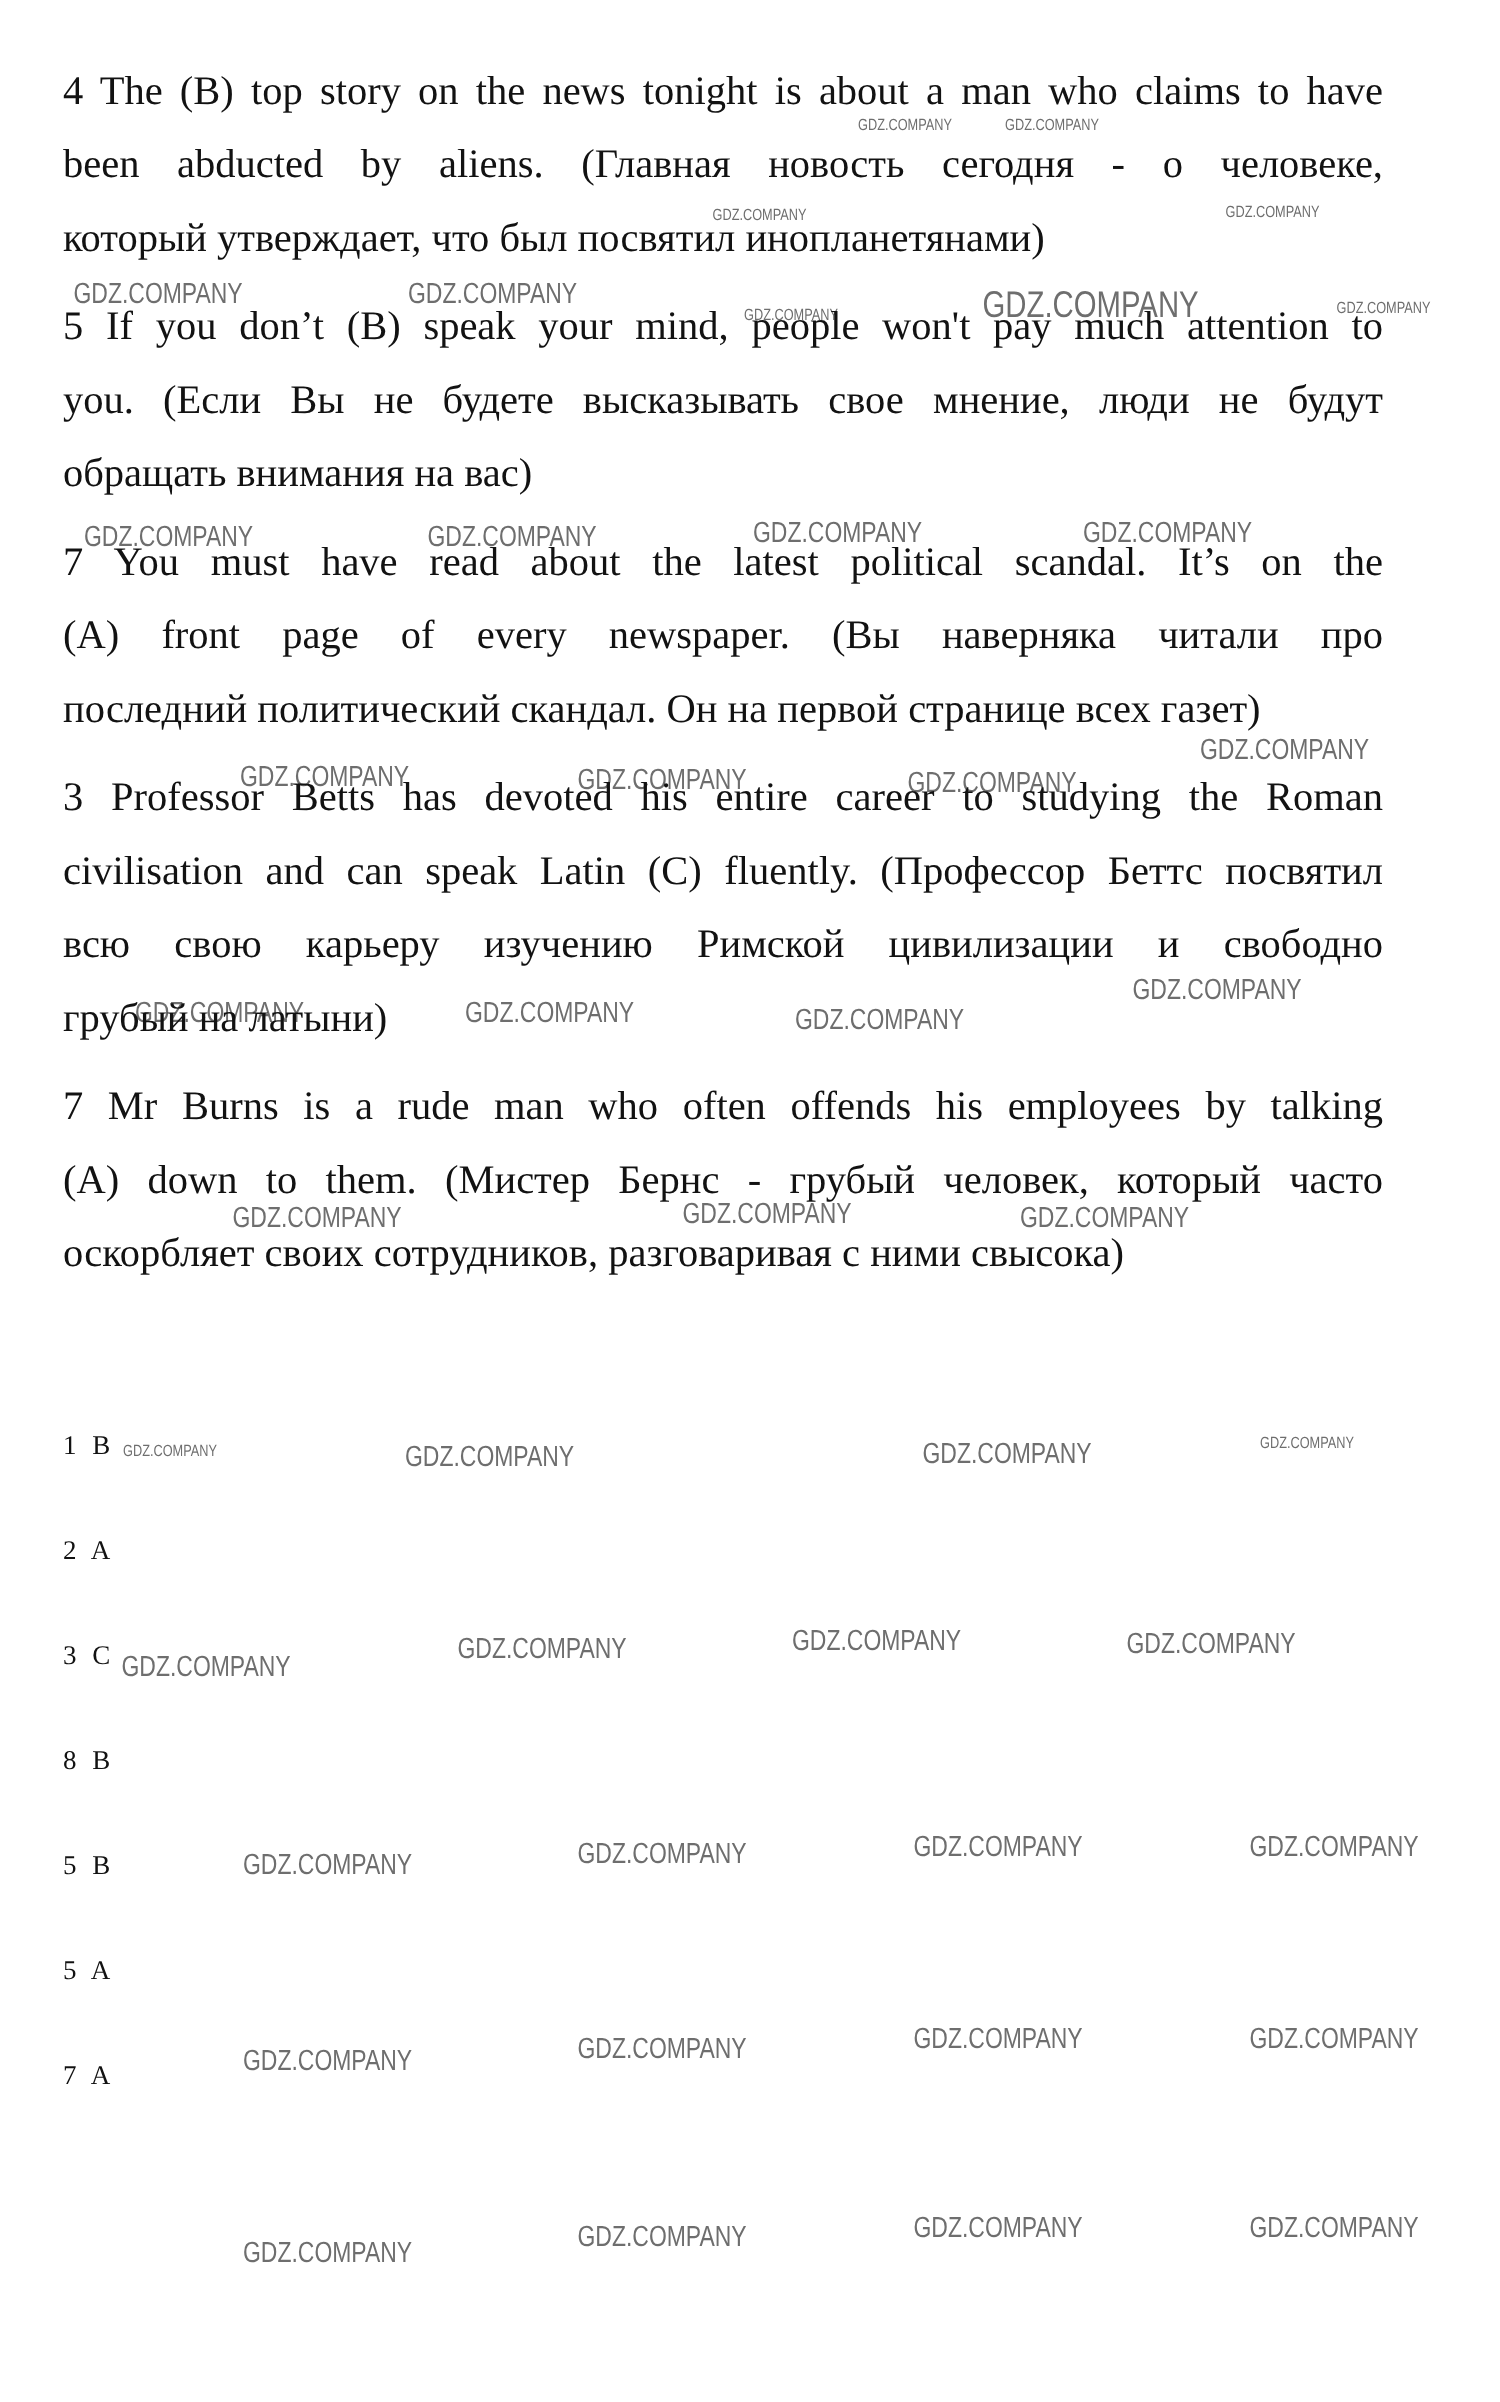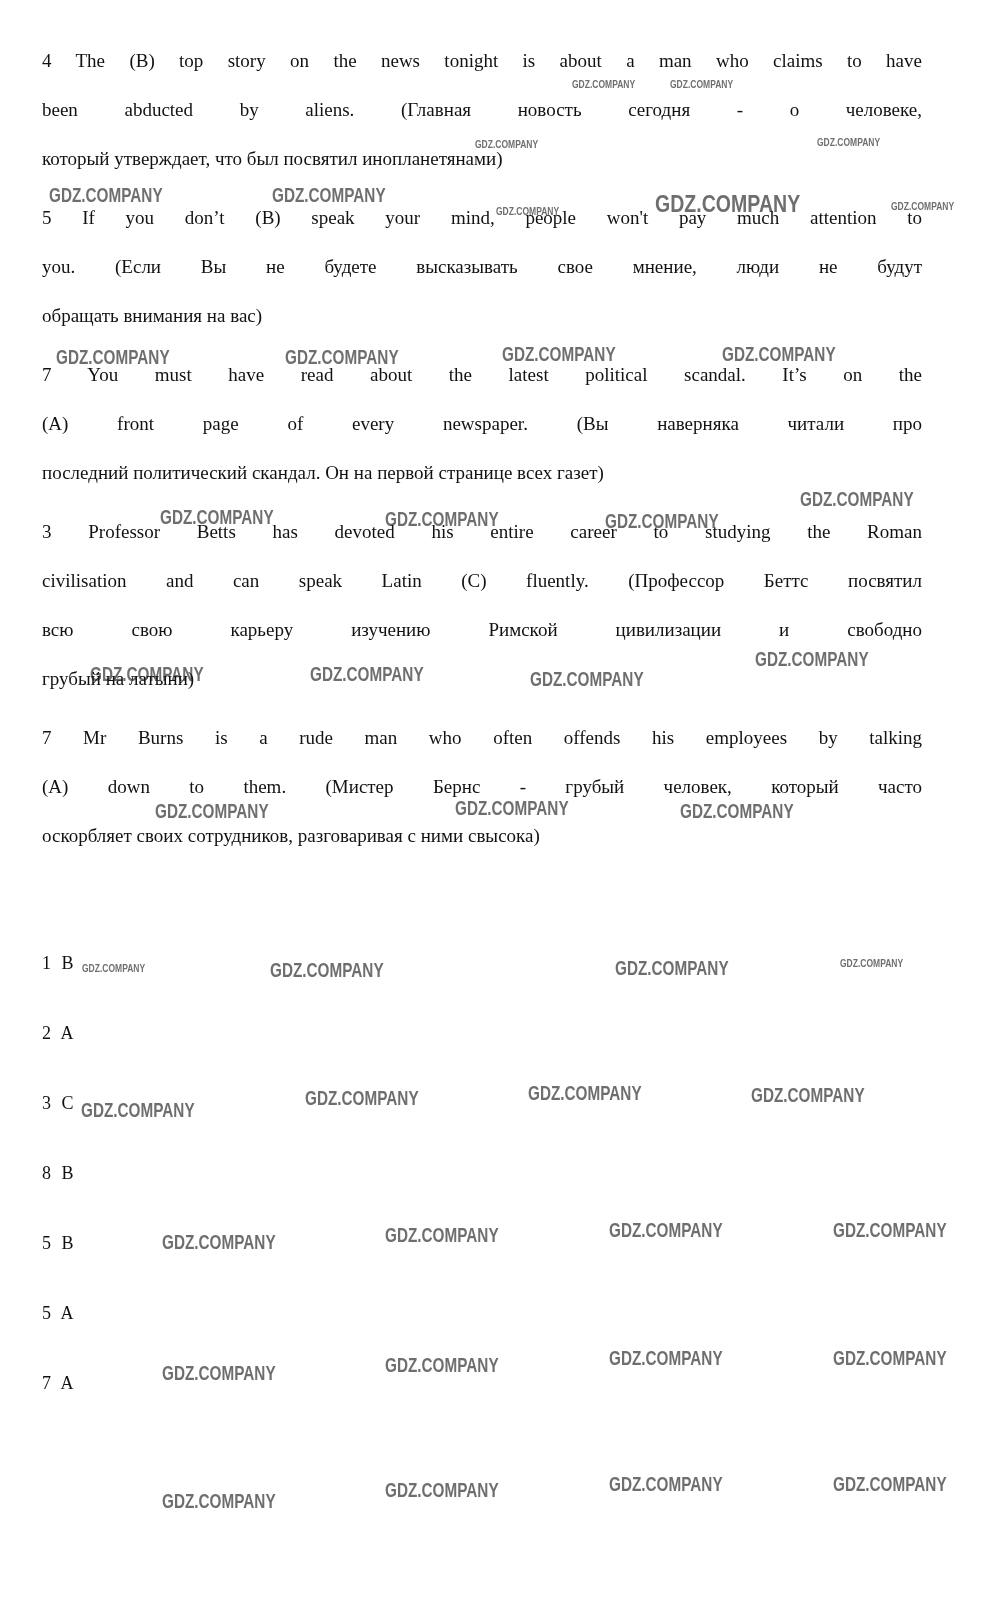--- a/index.html
+++ b/index.html
@@ -16,38 +16,38 @@
   .content {
     position: absolute;
     top: 36px;
     left: 42px;
     width: 880px;
   }
   .para { margin-bottom: 10px; }
   .para-9 { margin-top: 10px; }
   .line {
     display: block;
-    font-size: 19px;
+    font-size: 27px;
     line-height: 49px;
     text-align: justify;
     text-align-last: justify;
     white-space: normal;
   }
   .line.last {
     text-align: left;
     text-align-last: left;
   }
   .answers { margin-top: 68px; }
   .answer {
     height: 70px;
     line-height: 70px;
     font-size: 18px;
     word-spacing: 6px;
   }
-  .wm-layer { position: absolute; top: 0; left: 0; width: 1000px; height: 1601px; pointer-events: none; font-weight: bold; }
+  .wm-layer { position: absolute; top: 0; left: 0; width: 1000px; height: 1601px; pointer-events: none; }
   .wm {
     position: absolute;
     font-family: "Liberation Sans", "DejaVu Sans", sans-serif;
     color: var(--wm-color, #5f5f5f);
     white-space: nowrap;
     line-height: 1;
     transform: scale(0.85, 1.08);
     transform-origin: 0 0;
     opacity: 0.9;
     letter-spacing: 0px;

